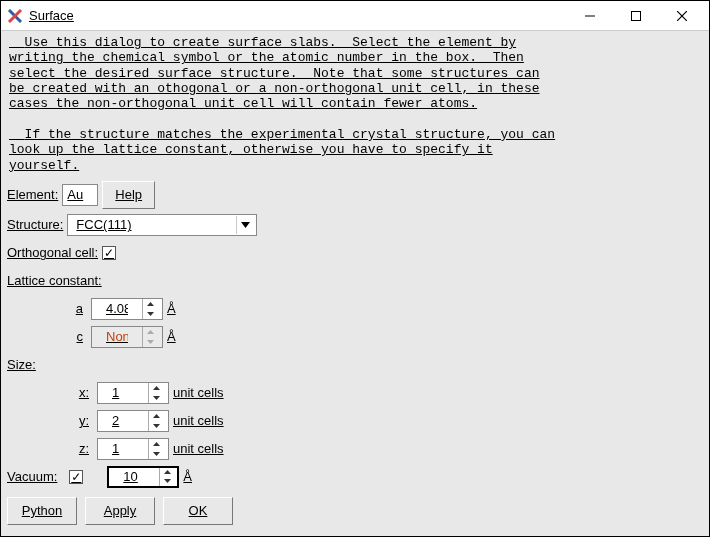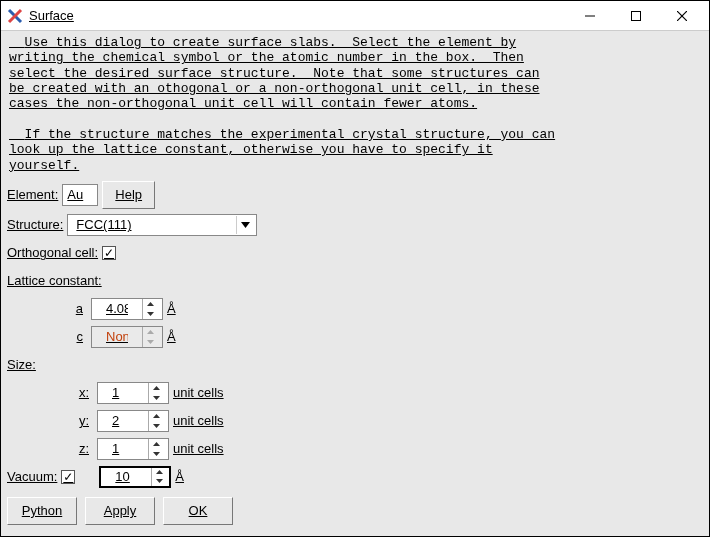--- a/index.html
+++ b/index.html
@@ -346,21 +346,21 @@
               <svg width="7" height="4">
                 <polygon points="0,0 7,0 3.5,4" fill="#333"></polygon>
               </svg>
             </div>
         </div>
       </div>
       <span class="label">unit cells</span>
     </div>
 
     <div class="row">
-      <span class="label" style="">Vacuum:</span>
+      <span class="label" style="margin-right:8px">Vacuum:</span>
       <div class="checkbox checked"></div>
       <div class="spinbox" style="margin-left:20px; border:2px solid #000;">
         <input type="text" value="10" style="">
         <div class="spin-btns">
           <div class="spin-btn">
               <svg width="7" height="4">
                 <polygon points="3.5,0 7,4 0,4" fill="#333"></polygon>
               </svg>
             </div>
           <div class="spin-btn">

